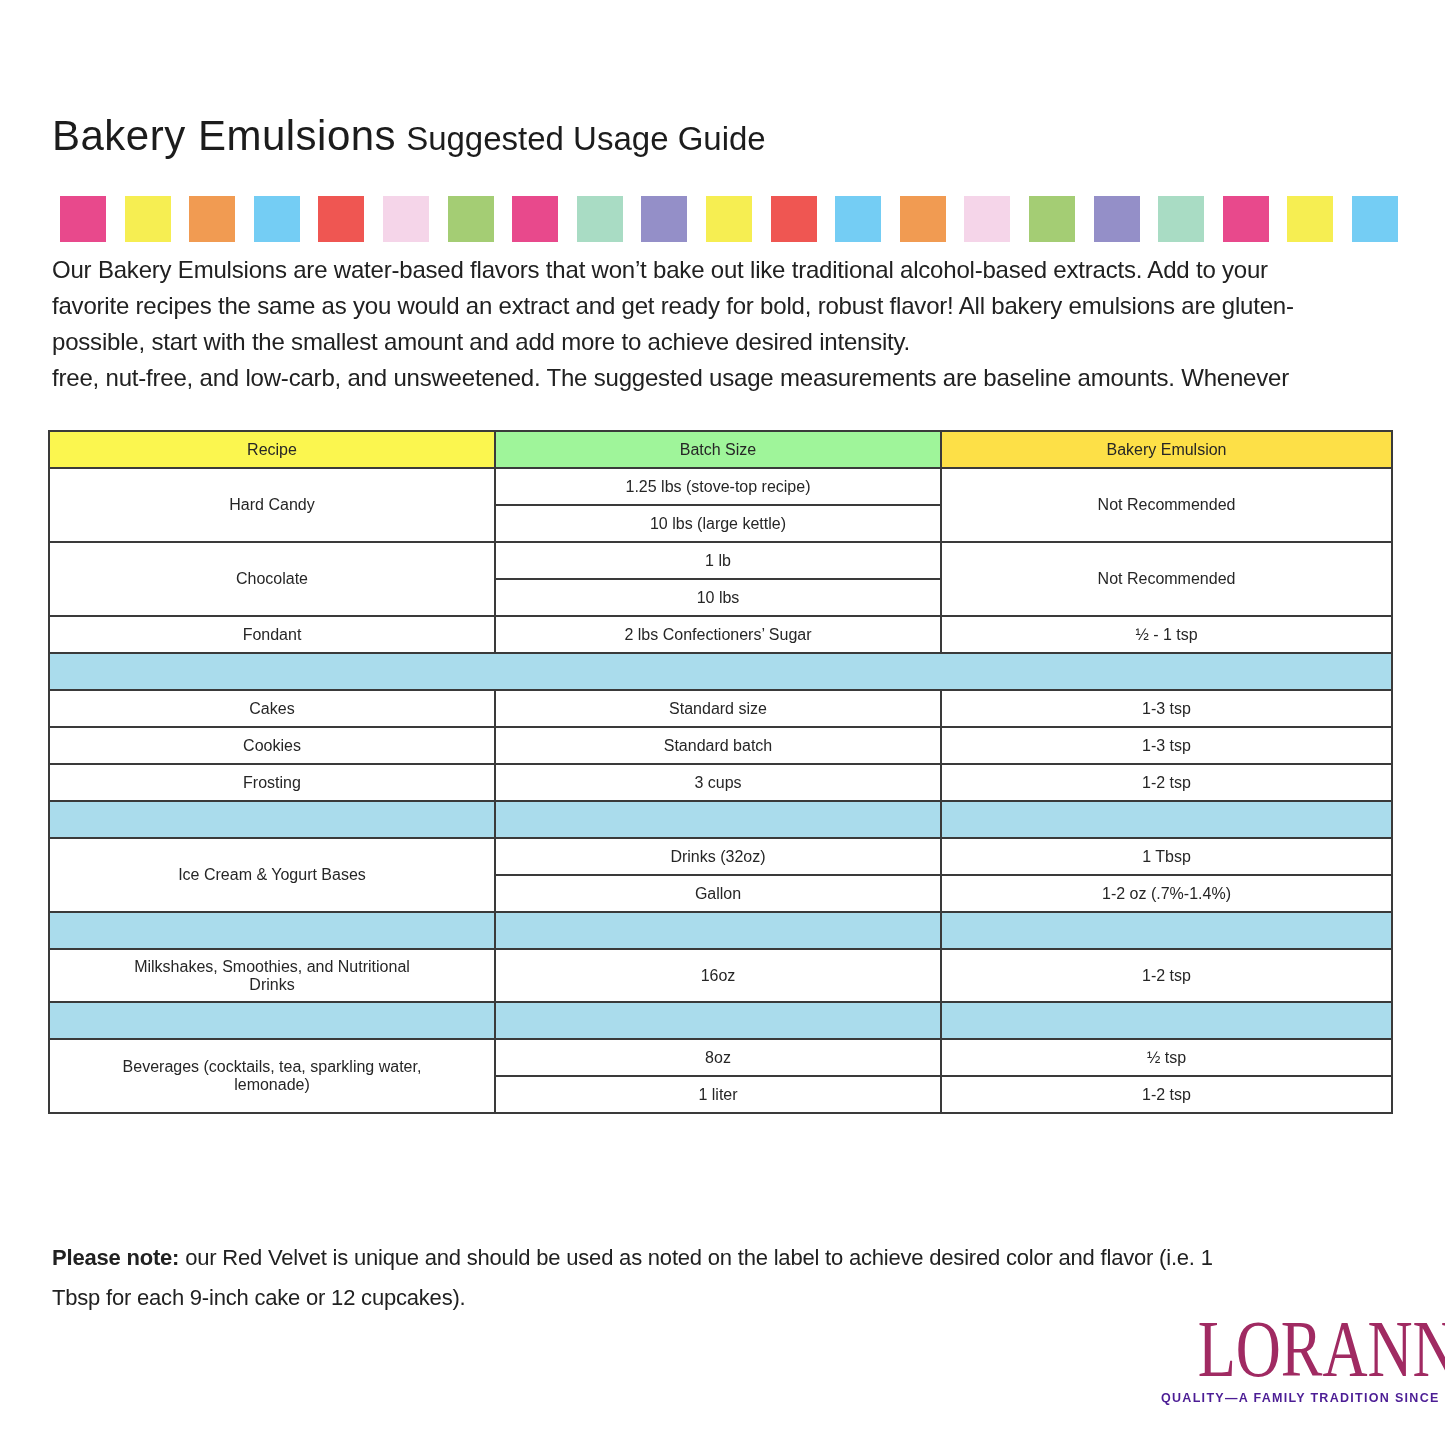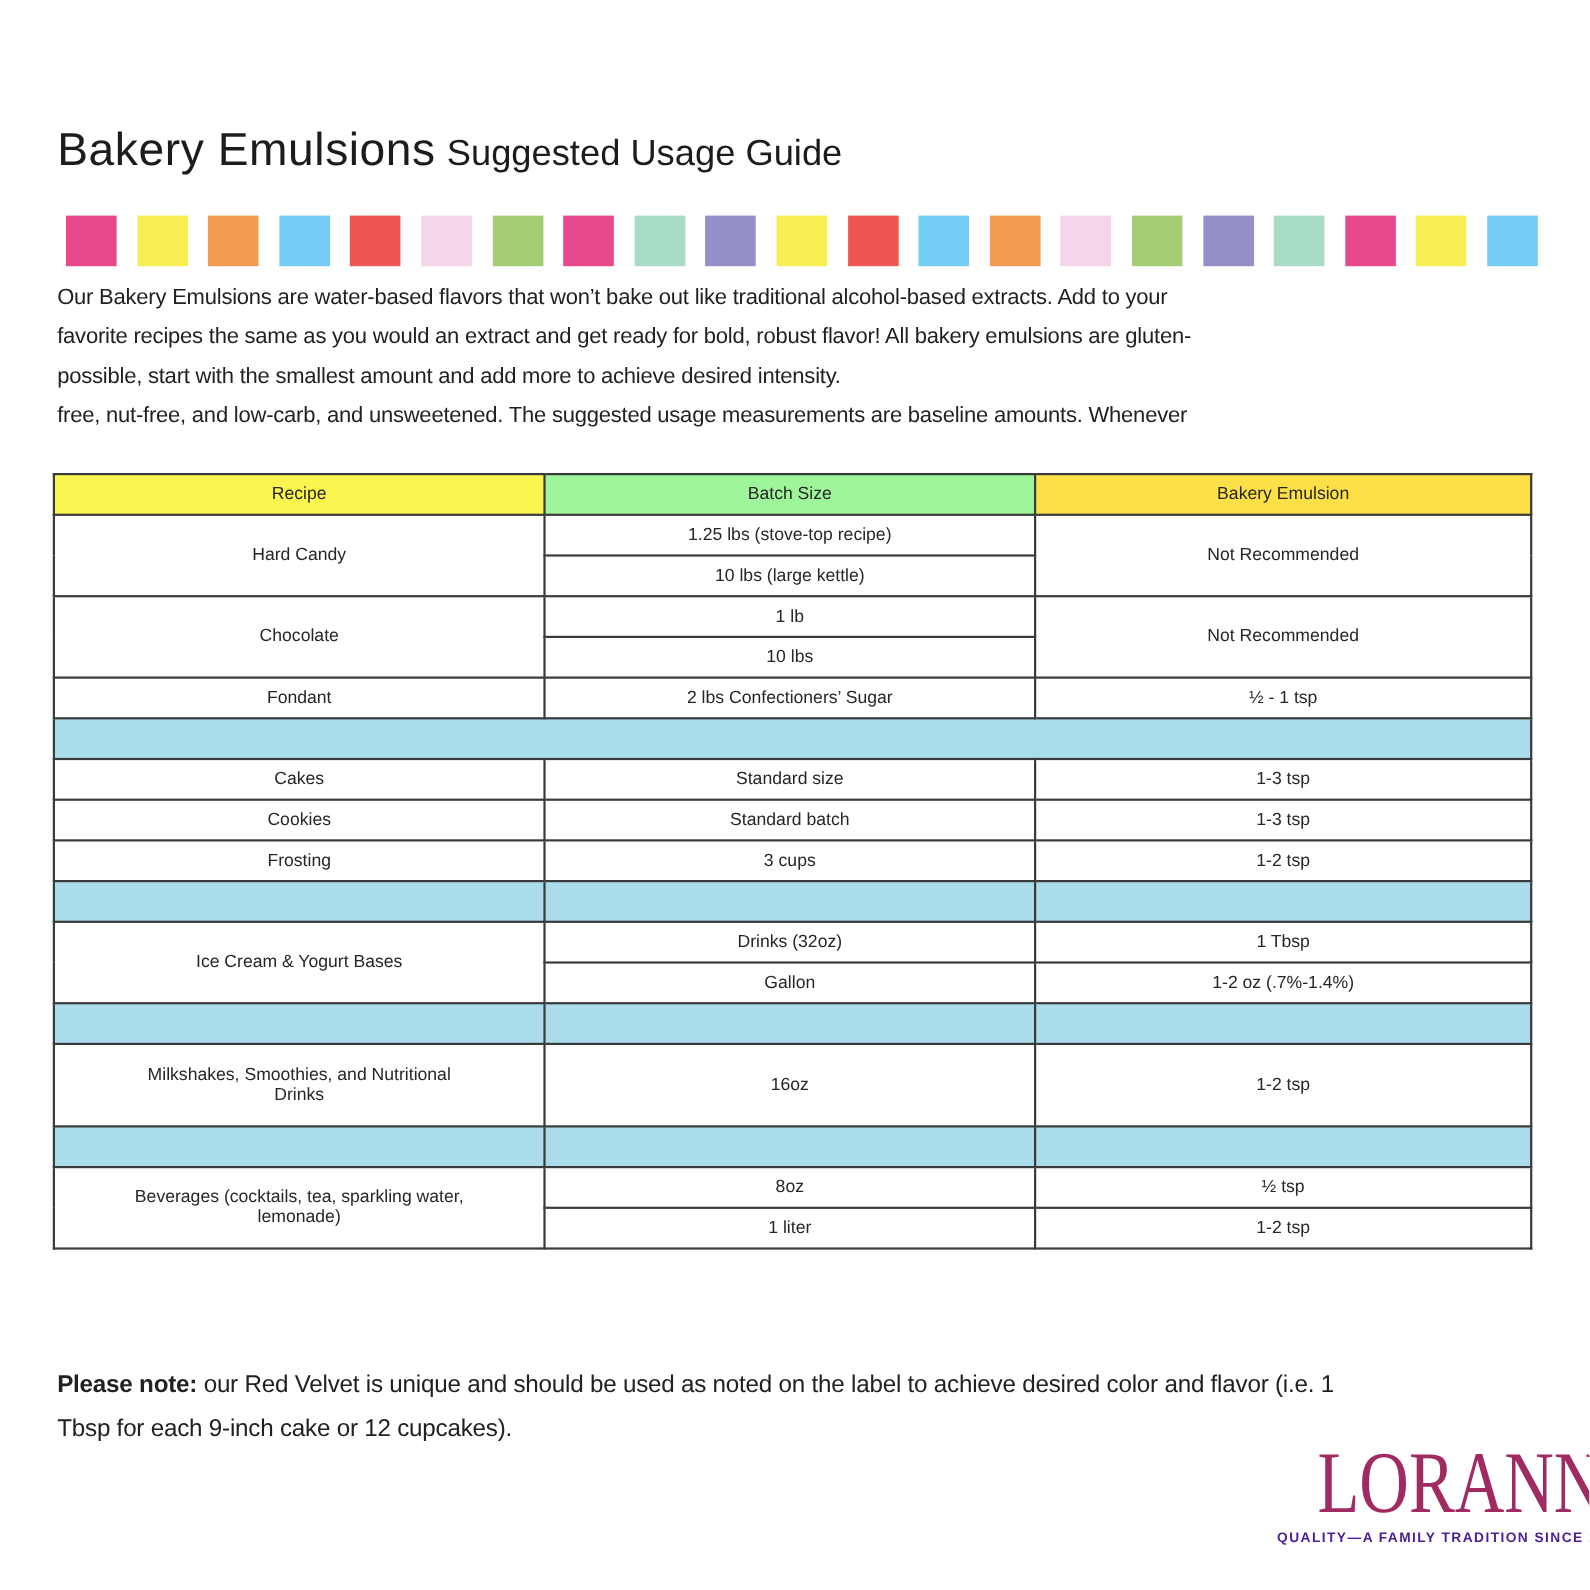--- a/index.html
+++ b/index.html
@@ -13,34 +13,34 @@
   .title { position:absolute; left:52px; top:112px; white-space:nowrap; color:#1c1c1c; }
   .title-main { font-size:42px; letter-spacing:0.5px; }
   .title-sub  { font-size:33px; margin-left:10px; }
 
   
   .strip { position:absolute; left:60px; top:196px; width:1338px; height:46px;
            display:flex; justify-content:space-between; }
   .strip .sq { width:46px; height:46px; flex:0 0 auto; }
 
   
-  .intro { position:absolute; left:52px; top:252px; font-size:20px;
+  .intro { position:absolute; left:52px; top:252px; font-size:24px;
            line-height:36px; letter-spacing:-0.2px; white-space:nowrap; color:#212121; }
 
   
   .usage-table {
     position:absolute; left:48px; top:430px; width:1343px;
     border-collapse:collapse; table-layout:fixed;
     font-size:16px; text-align:center; color:#262626;
   }
   .usage-table td, .usage-table th {
     border:2px solid #3a3a3a; padding:0 4px; font-weight:normal; vertical-align:middle;
   }
   .usage-table tr { height:37px; }
-  .usage-table tr.row-tall { height:75px;margin-top:32px; }
+  .usage-table tr.row-tall { height:53px;margin-top:32px; }
   .th-recipe   { background:#fbf64f; }
   .th-batch    { background:#9ff59a; }
   .th-emulsion { background:#fbdf9e; }
   .sep-td      { background:#aadcec; }
   .wrap-narrow   { max-width:302px; margin:0 auto; white-space:normal; }
   .wrap-narrow-2 { max-width:322px; margin:0 auto; white-space:normal; }
 
   
   .note { position:absolute; left:52px; top:1238px; font-size:22px;
           line-height:40px; letter-spacing:-0.2px; white-space:nowrap; color:#212121; }

